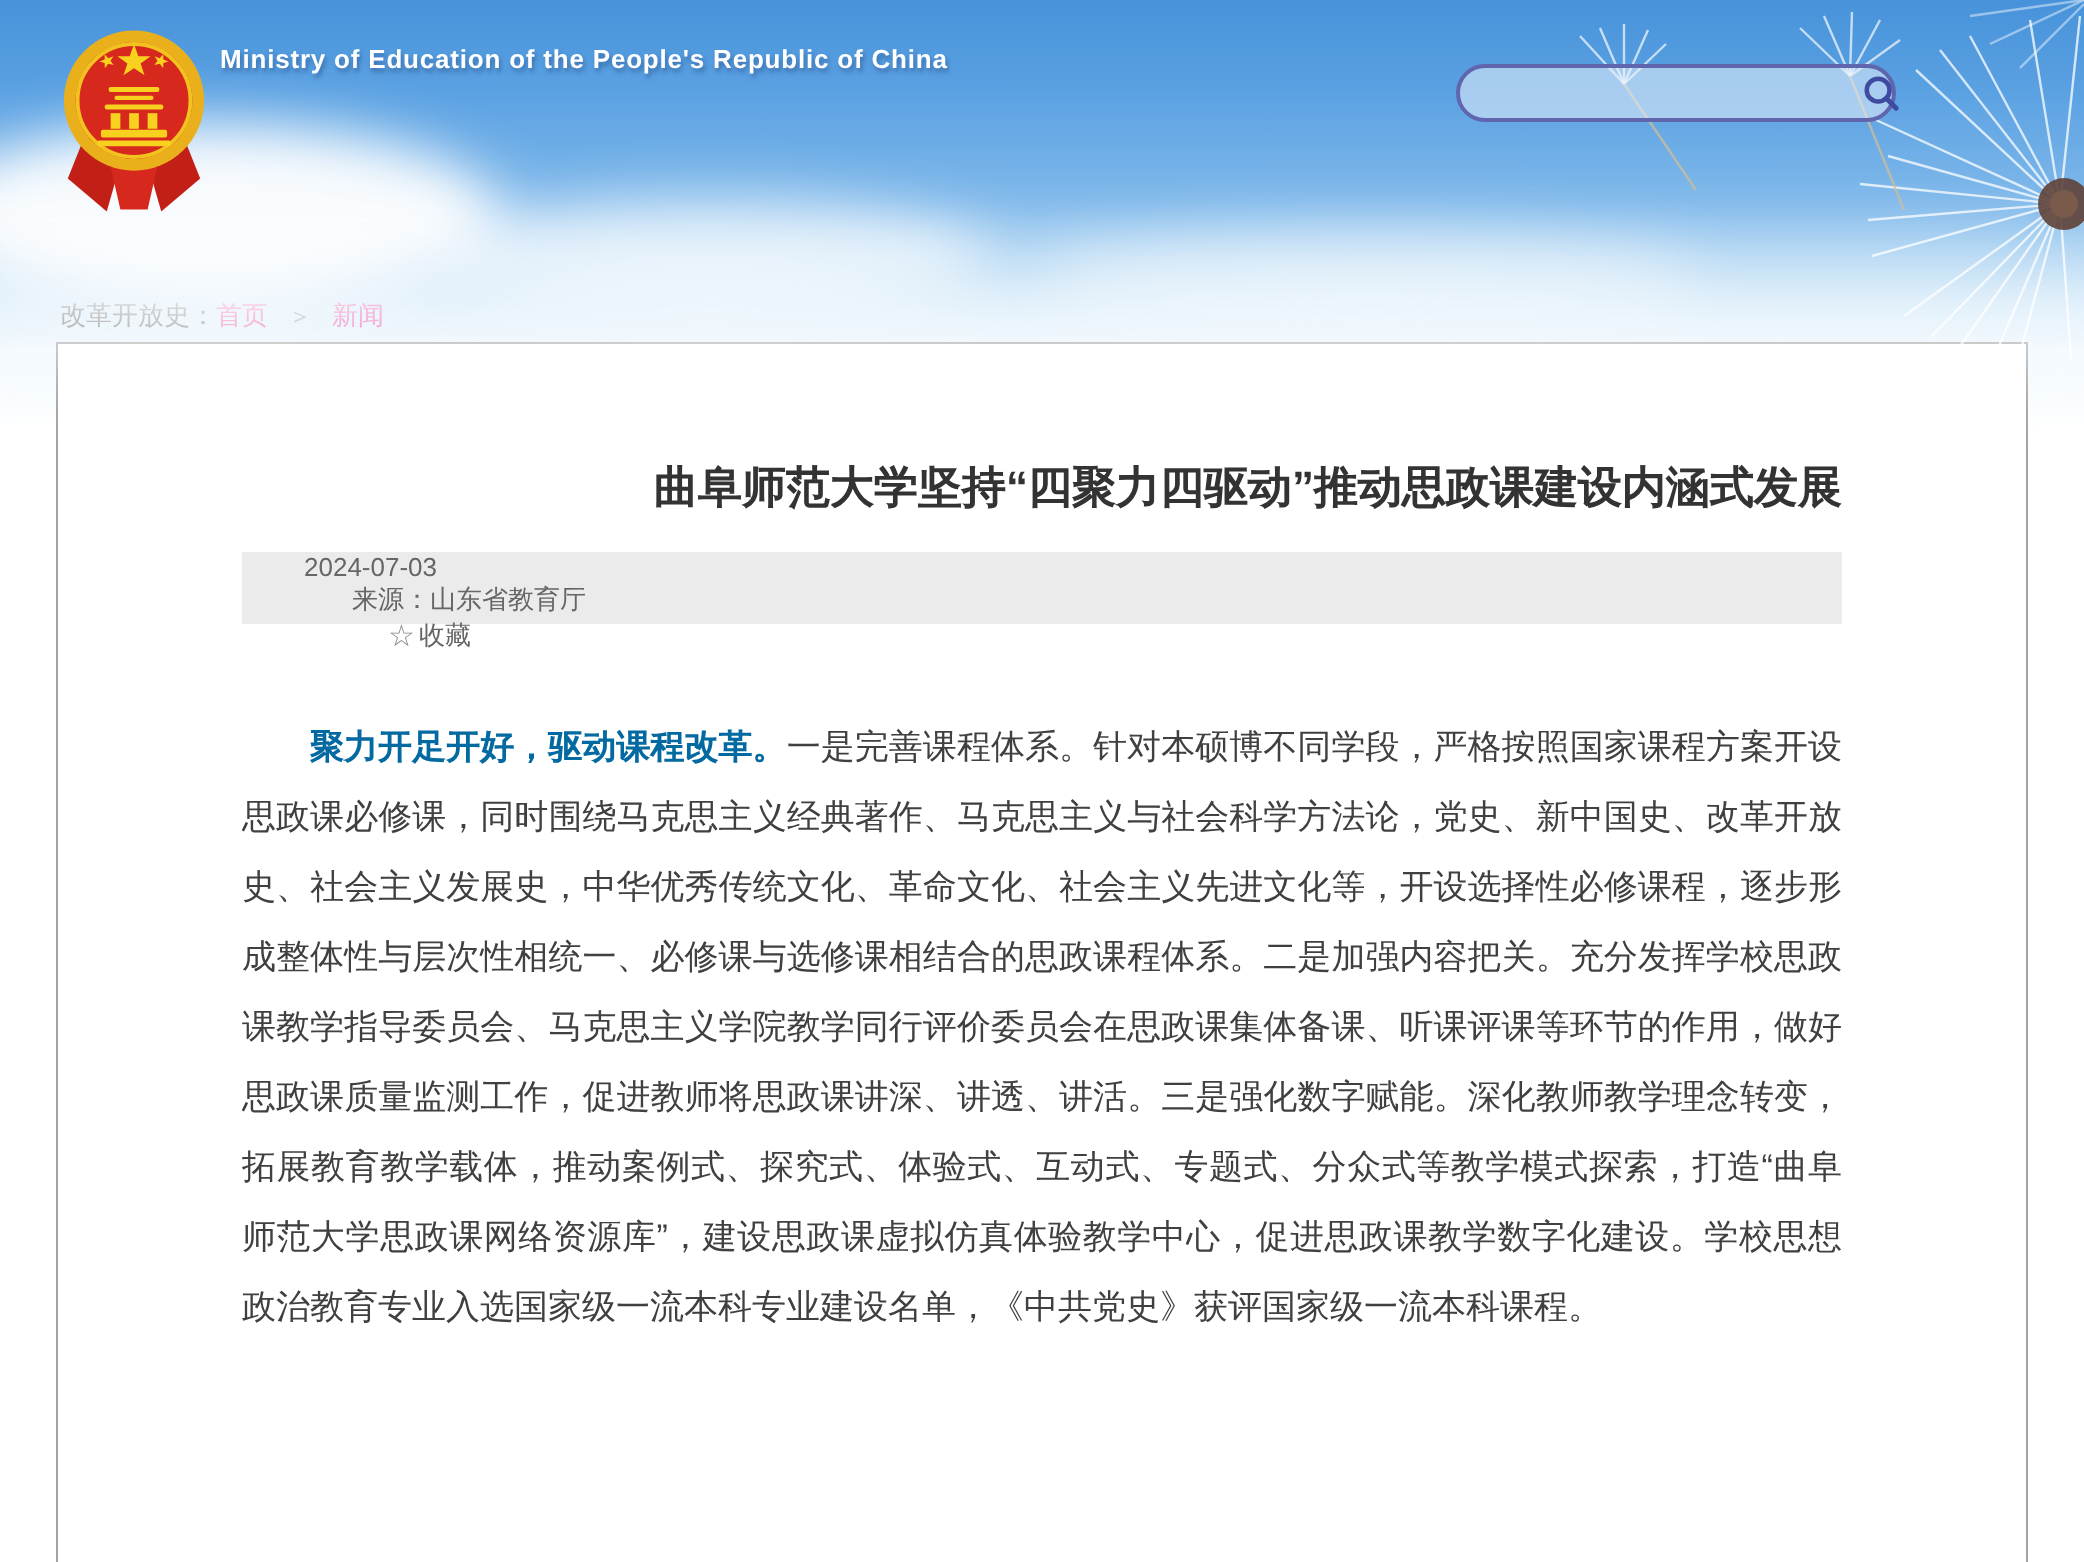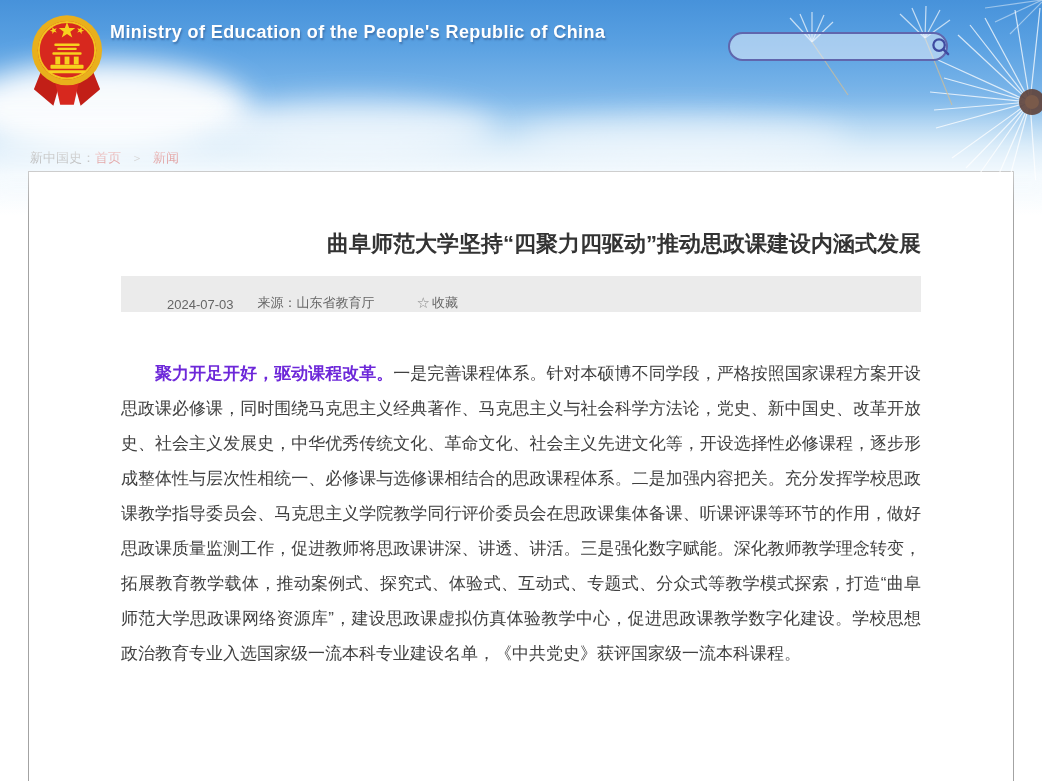--- a/index.html
+++ b/index.html
@@ -19,21 +19,21 @@
   .cloud3 { left: 520px; top: 115px; width: 330px; height: 45px; opacity: .45; }
   .cloud4 { left: -30px; top: 125px; width: 1102px; height: 60px; opacity: .55; filter: blur(18px); border-radius: 0; }
 
   .emblem { position: absolute; left: 30px; top: 11px; }
   .header-titles { position: absolute; left: 110px; top: 16px; color: #fff; }
   .site-title {
     font-size: 45px; font-weight: bold; letter-spacing: 1px; line-height: 1.1;
     text-shadow: 2px 3px 3px rgba(45, 85, 140, .65), 0 1px 0 rgba(255,255,255,.35);
   }
   .site-subtitle {
-    margin-top: 6px; font-size: 18px; font-weight: bold; letter-spacing: .4px;
+    margin-top: 6px; font-size: 13px; font-weight: bold; letter-spacing: .4px;
     text-shadow: 1px 2px 2px rgba(45, 85, 140, .6);
   }
 
   .search-box {
     position: absolute; left: 728px; top: 32px; width: 220px; height: 29px;
     border: 2px solid #6066ad; border-radius: 15px;
     background: rgba(232, 241, 252, .55);
     display: flex; align-items: center;
   }
   .search-box input {
@@ -42,49 +42,49 @@
   }
   .search-btn { border: none; background: transparent; width: 32px; height: 100%;
     display: flex; align-items: center; justify-content: center; cursor: pointer; padding-right: 6px; }
 
   .decor { position: absolute; left: 0; top: 0; width: 1042px; height: 180px; pointer-events: none; }
 
   
   .breadcrumb {
     height: 31px; padding: 9px 0 0 30px; font-size: 13px; color: #666;
   }
-  .breadcrumb a { color: #b91c1c; text-decoration: none; }
+  .breadcrumb a { color: #ec4899; text-decoration: none; }
   .breadcrumb .sep { margin: 0 10px; color: #888; font-size: 12px; }
 
   
   .panel {
     margin: 0 28px; background: #fff;
     border: 1px solid #a3a3a3; border-bottom: none;
     min-height: 610px;
   }
   .panel-inner { width: 800px; margin: 0 auto; }
   .article-title {
     margin-top: 57px; font-size: 22px; font-weight: bold; color: #333;
     text-align: right; line-height: 1.4;
   }
   .meta-bar {
     margin-top: 16px; height: 36px; background: #ebebeb;
-    display: flex; align-items: flex-end; padding-left: 46px;
-    font-size: 13px; color: #666;
+    display: flex; align-items: flex-start; padding-left: 31px;
+    font-size: 13px; color: #666; flex-direction: column;
   }
   .meta-source { margin-left: 24px; }
   .favorite { margin-left: 42px; cursor: pointer; display: flex; align-items: center; color: #666; }
   .star-icon { font-size: 15px; margin-right: 2px; color: #888; }
 
   .article-body {
     margin-top: 44px; font-size: 17px; line-height: 35px; color: #404040;
     text-align: justify;
   }
   .article-body p { text-indent: 2em; margin-bottom: 35px; }
-  .article-body b { font-weight: bold; color: #6d28d9; }
+  .article-body b { font-weight: bold; color: #0369a1; }
 </style>
 </head>
 <body>
 
 <header class="site-header">
   <div class="cloud cloud1"></div>
   <div class="cloud cloud2"></div>
   <div class="cloud cloud3"></div>
   <div class="cloud cloud4"></div>
 
@@ -164,21 +164,21 @@
     <button class="search-btn">
       <svg width="19" height="19" viewBox="0 0 20 20">
         <circle cx="8.5" cy="8.5" r="6" fill="none" stroke="#3f4ba0" stroke-width="2.4"></circle>
         <line x1="13" y1="13" x2="18" y2="18" stroke="#3f4ba0" stroke-width="2.6" stroke-linecap="round"></line>
       </svg>
     </button>
   </div>
 </header>
 
 <nav class="breadcrumb">
-  <span>新中国史：</span><a href="#">首页</a><span class="sep">＞</span><a href="#">新闻</a>
+  <span>改革开放史：</span><a href="#">首页</a><span class="sep">＞</span><a href="#">新闻</a>
 </nav>
 
 <main class="panel">
   <div class="panel-inner">
     <h1 class="article-title">曲阜师范大学坚持“四聚力四驱动”推动思政课建设内涵式发展</h1>
 
     <div class="meta-bar">
       <span>2024-07-03</span>
       <span class="meta-source"><span>来源：</span><span>山东省教育厅</span></span>
       <span class="favorite">

